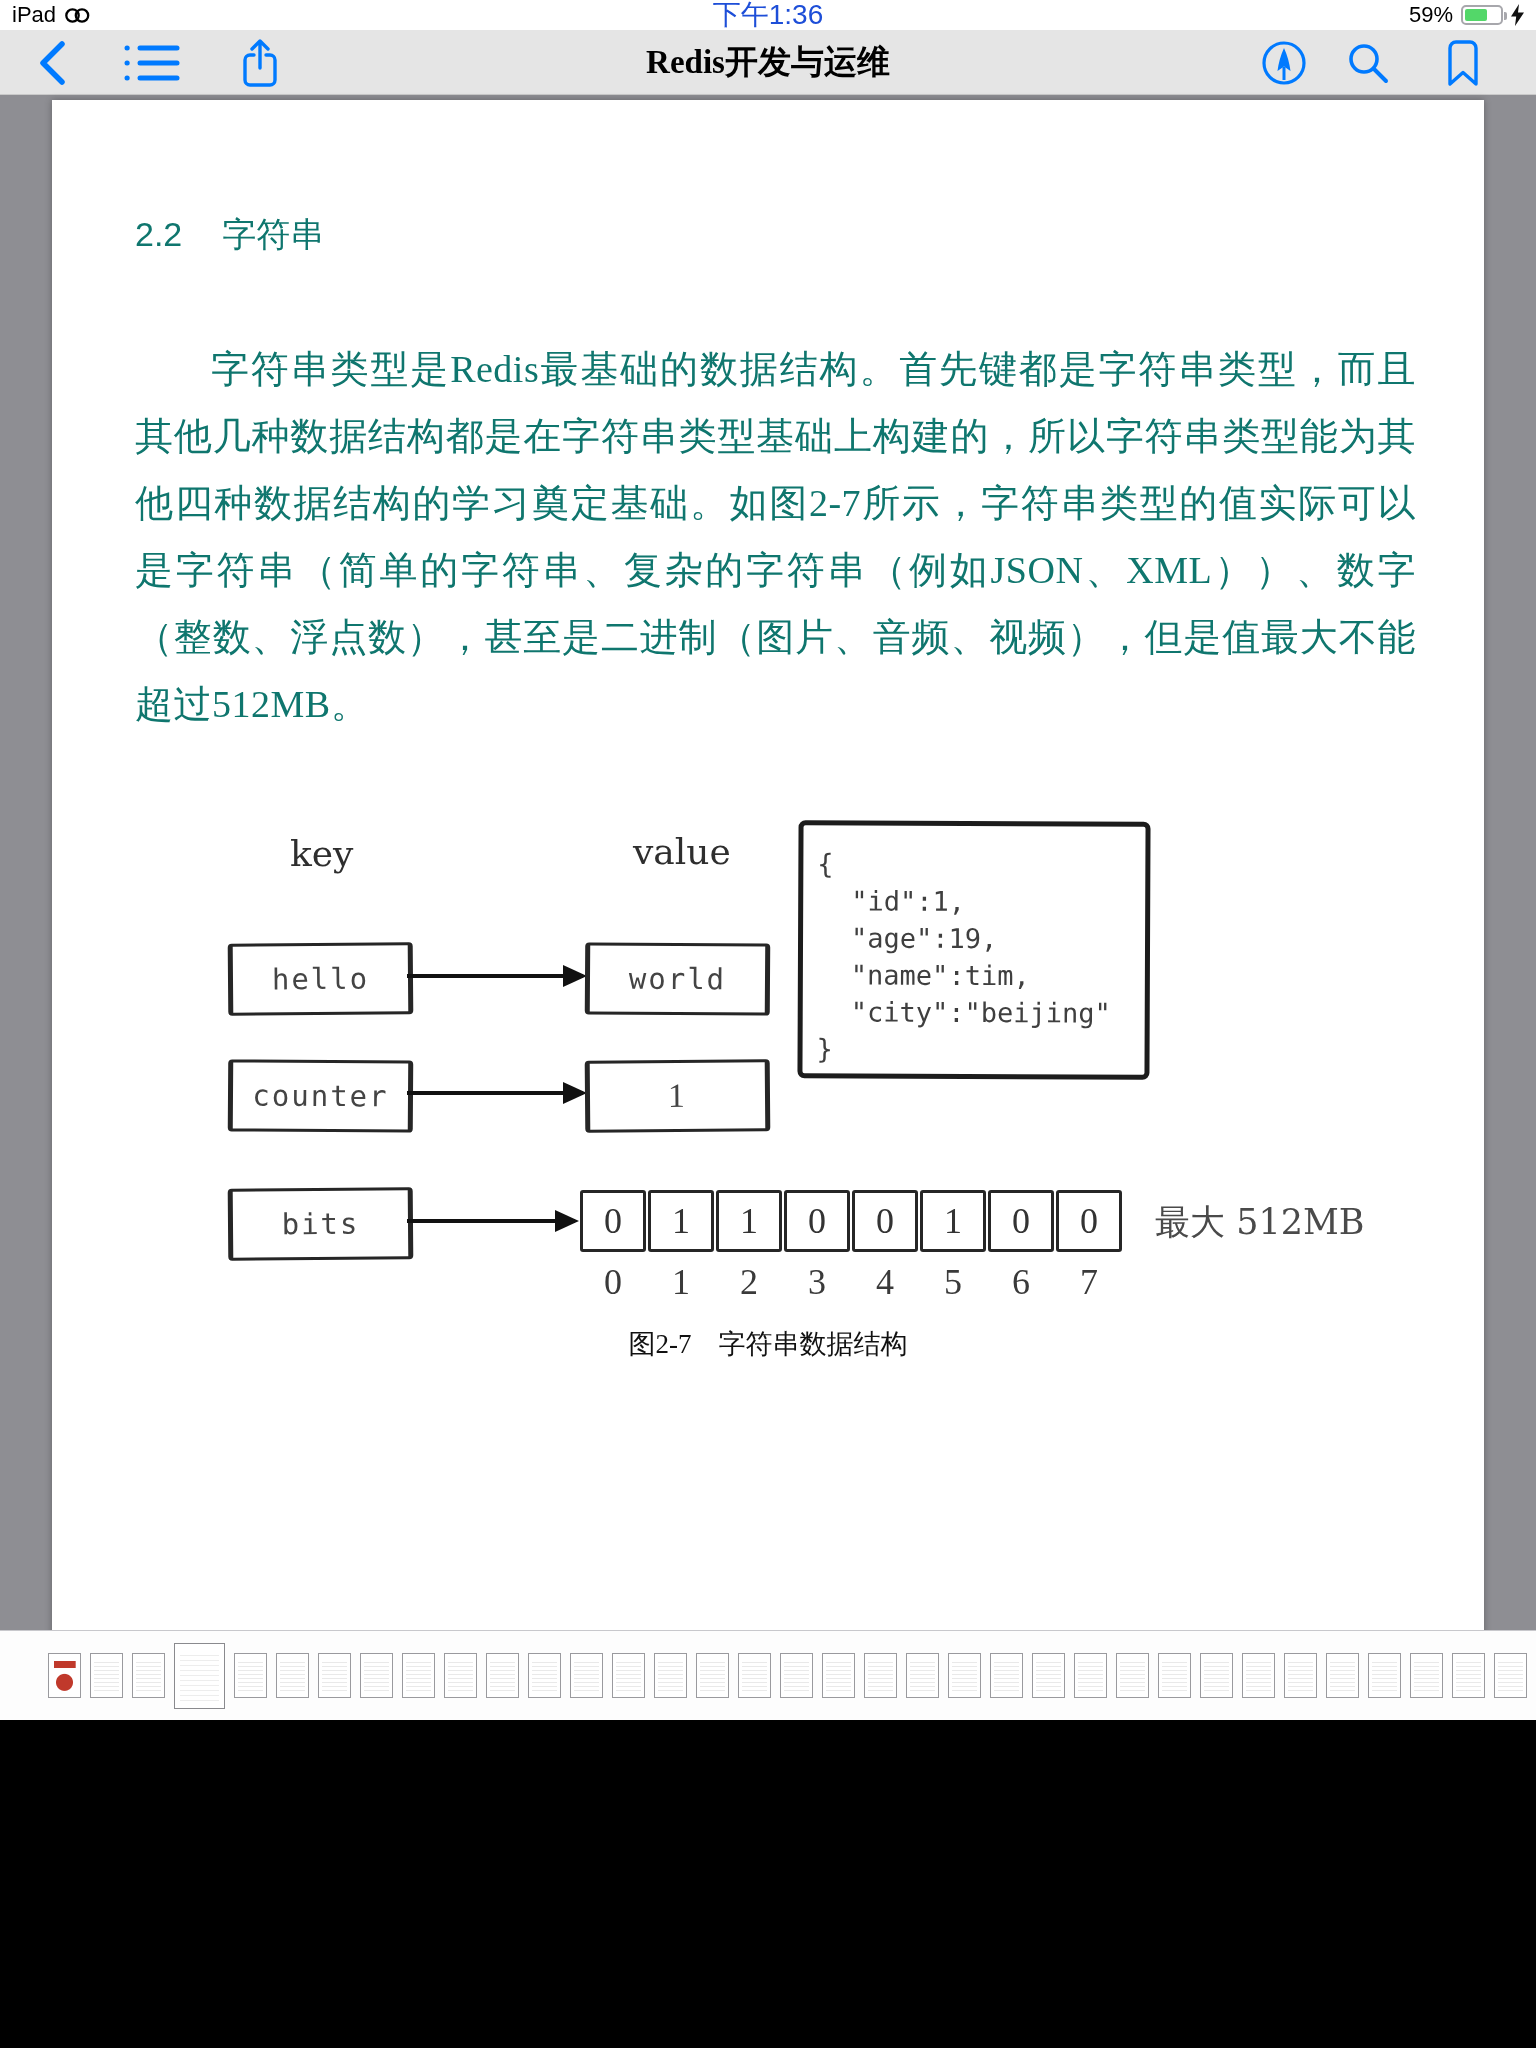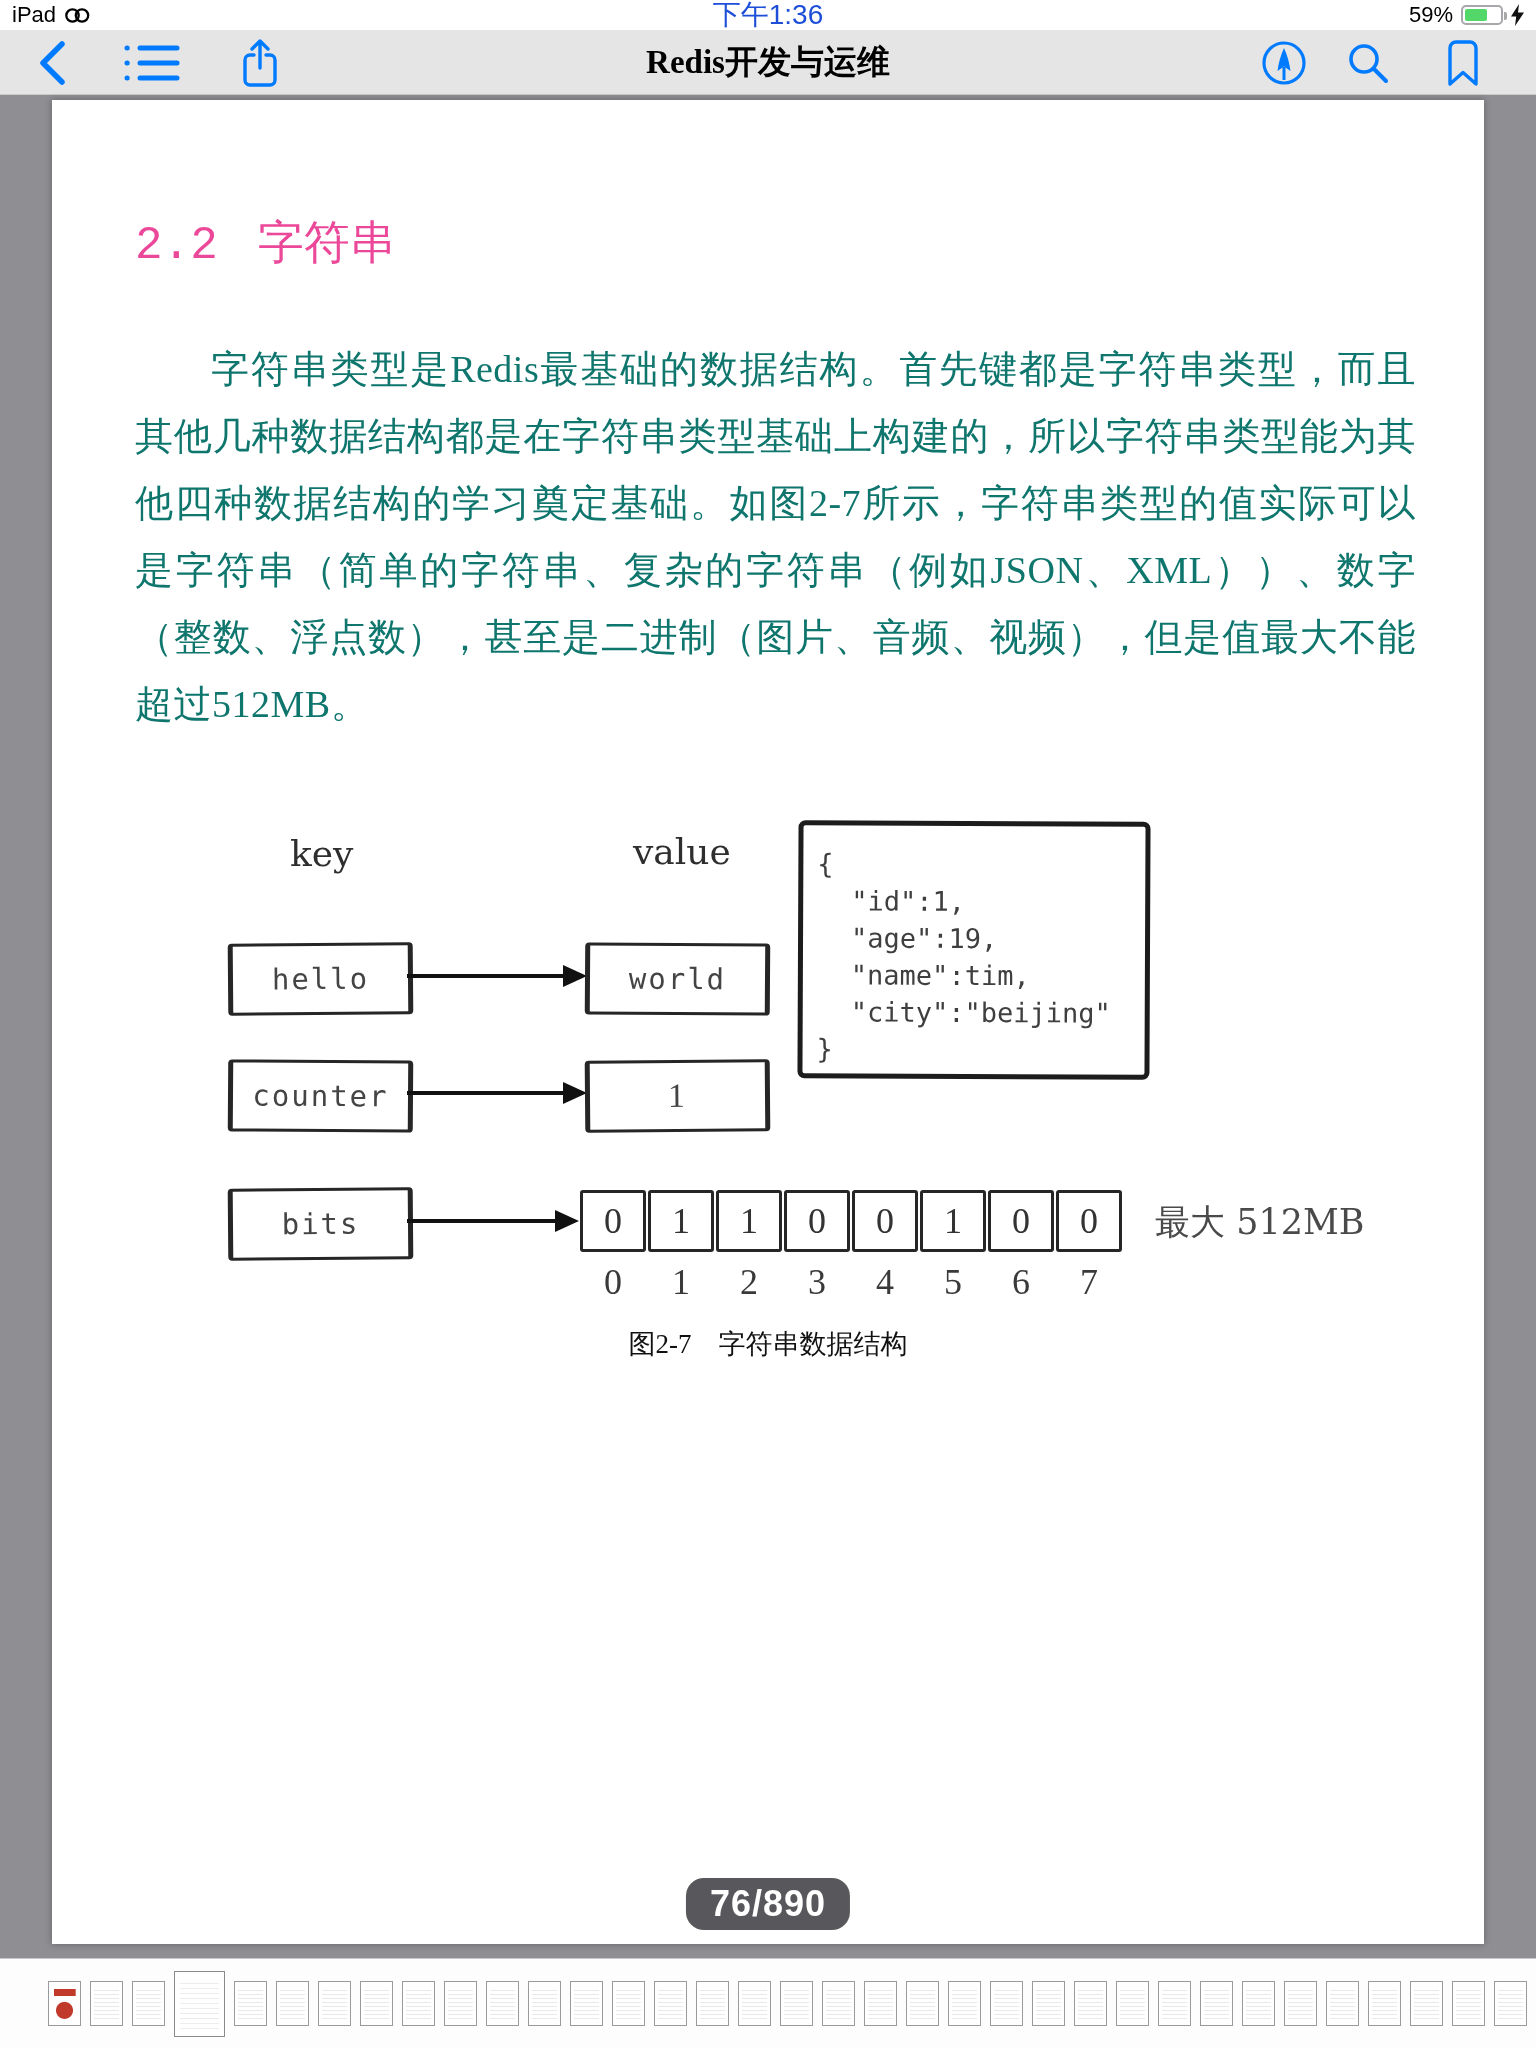--- a/index.html
+++ b/index.html
@@ -1,16 +1,16 @@
 <!DOCTYPE html>
 <html><head>
 <meta charset="utf-8">
 <style>
   html,body{margin:0;padding:0;background:#000;}
-  .screen{position:relative;width:1536px;height:2048px;background:#fff;overflow:hidden;
+  .screen{position:relative;width:1536px;height:1720px;background:#fff;overflow:hidden;
           font-family:"Liberation Sans",sans-serif;-webkit-font-smoothing:antialiased;}
 
   
   .status-bar{position:absolute;top:0;left:0;right:0;height:30px;background:#fff;
               display:flex;align-items:center;justify-content:space-between;padding:0 12px;box-sizing:border-box;}
   .sb-left,.sb-right{display:flex;align-items:center;gap:8px;font-size:22px;color:#000;}
   .sb-center{position:absolute;left:0;right:0;top:0;height:30px;display:flex;align-items:center;justify-content:center;
              font-size:28px;font-weight:500;color:#1d4ed8;pointer-events:none;}
   .battery{position:relative;width:42px;height:20px;border:2px solid #a7a7ac;border-radius:5px;box-sizing:border-box;}
   .battery::after{content:'';position:absolute;right:-6px;top:5px;width:3px;height:8px;background:#a7a7ac;
@@ -22,22 +22,22 @@
            box-sizing:border-box;font-family:Liberation Serif, serif;}
   .nav-title{position:absolute;left:0;right:0;top:0;height:65px;display:flex;align-items:center;justify-content:center;
              font-size:33px;font-weight:700;color:#000;pointer-events:none;}
   .nav-icon{position:absolute;top:0;height:65px;display:flex;align-items:center;justify-content:center;cursor:pointer;}
 
   
   .content-area{position:absolute;top:95px;left:0;right:0;height:1863px;background:#8e8e93;}
   .pdf-page{position:absolute;left:52px;right:52px;top:5px;height:1844px;background:#fff;
             box-shadow:0 0 7px rgba(0,0,0,0.3);}
 
-  .section-heading{position:absolute;left:83px;top:112px;font-family:Liberation Mono, monospace;
-                   font-size:46px;color:#ec4899;}
+  .section-heading{position:absolute;left:83px;top:112px;font-family:Liberation Sans, sans-serif;
+                   font-size:34px;color:#0f766e;}
   .section-heading .num{margin-right:40px;}
 
   .body-text{position:absolute;left:83px;right:68px;top:236px;font-family:"Liberation Serif",serif;
              font-size:38px;line-height:67px;color:#0f766e;text-align:justify;text-indent:2em;
              letter-spacing:0.5px;}
 
   
   .figure{position:absolute;left:83px;top:711px;width:1267px;height:505px;}
   .fig-label{position:absolute;font-family:"DejaVu Serif",serif;font-size:36px;color:#2e2e2e;}
   .kv-box{position:absolute;width:175px;height:66px;border:3px solid #262626;border-left-width:5px;border-right-width:5px;

